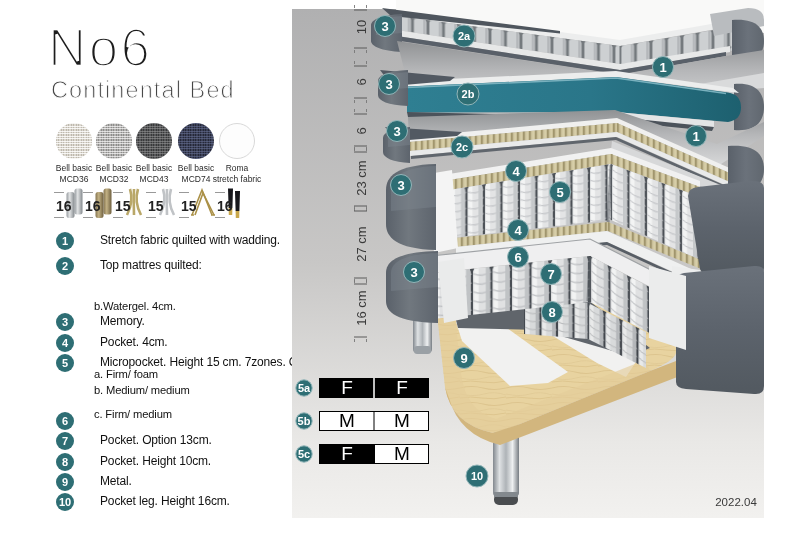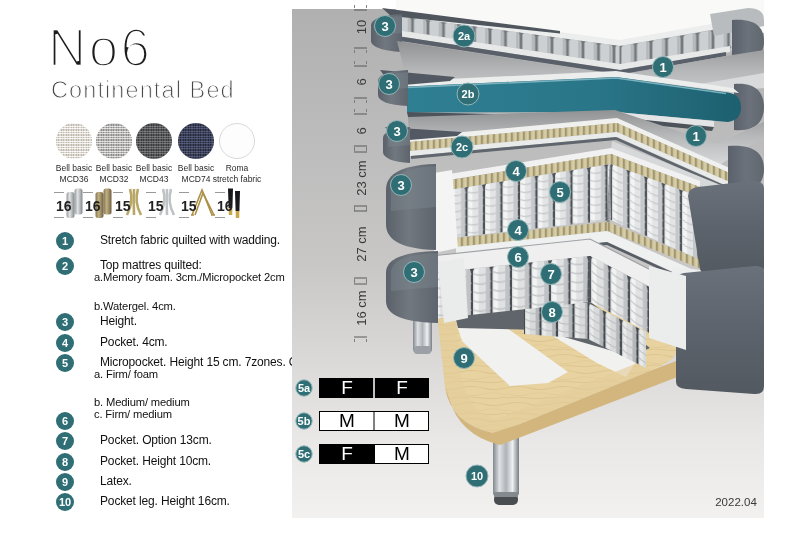--- a/index.html
+++ b/index.html
@@ -124,45 +124,44 @@
 <polygon points="2.6,20 6.4,20 6.2,27 2.8,27" fill="#c9a84c"></polygon>
 <polygon points="9,3 14,3 13.4,23 9.6,23" fill="#17171c"></polygon>
 <polygon points="9.6,23 13.4,23 13.2,30 9.8,30" fill="#c9a84c"></polygon>
 </svg></div>
 
 <div class="lnum" style="top:232px">1</div>
 <div class="ltext" style="top:233px">Stretch fabric quilted with wadding.</div>
 
 <div class="lnum" style="top:257px">2</div>
 <div class="ltext" style="top:258px">Top mattres quilted:</div>
-<div class="lsub" style="top:270.5px">a.Memory foam. 3cm./Micropocket 2cm</div>
 <div class="lsub" style="top:300px">b.Watergel. 4cm.</div>
 
 <div class="lnum" style="top:313px">3</div>
-<div class="ltext" style="top:314px">Height.</div>
+<div class="ltext" style="top:314px">Memory.</div>
 
 <div class="lnum" style="top:334px">4</div>
 <div class="ltext" style="top:335px">Pocket. 4cm.</div>
 
 <div class="lnum" style="top:354px">5</div>
 <div class="ltext" style="top:355px">Micropocket. Height 15 cm. 7zones. Option:</div>
 <div class="lsub" style="top:367.5px">a. Firm/ foam</div>
-<div class="lsub" style="top:396px">b. Medium/ medium</div>
+<div class="lsub" style="top:384px">b. Medium/ medium</div>
 <div class="lsub" style="top:408px">c. Firm/ medium</div>
 
 <div class="lnum" style="top:412px">6</div>
 
 <div class="lnum" style="top:432px">7</div>
 <div class="ltext" style="top:433px">Pocket. Option 13cm.</div>
 
 <div class="lnum" style="top:453px">8</div>
 <div class="ltext" style="top:454px">Pocket. Height 10cm.</div>
 
 <div class="lnum" style="top:473px">9</div>
-<div class="ltext" style="top:474px">Latex.</div>
+<div class="ltext" style="top:474px">Metal.</div>
 
 <div class="lnum" style="top:493px">10</div>
 <div class="ltext" style="top:494px">Pocket leg. Height 16cm.</div>
 
 <svg width="800" height="533" viewBox="0 0 800 533" style="position:absolute;left:0;top:0;pointer-events:none">
 <defs>
 <linearGradient id="bgGrad" x1="0" y1="0" x2="0" y2="1">
  <stop offset="0" stop-color="#b0b0b1"></stop>
           <stop offset="0.5" stop-color="#c8c7c6"></stop>
  <stop offset="0.85" stop-color="#e9e8e6"></stop>

